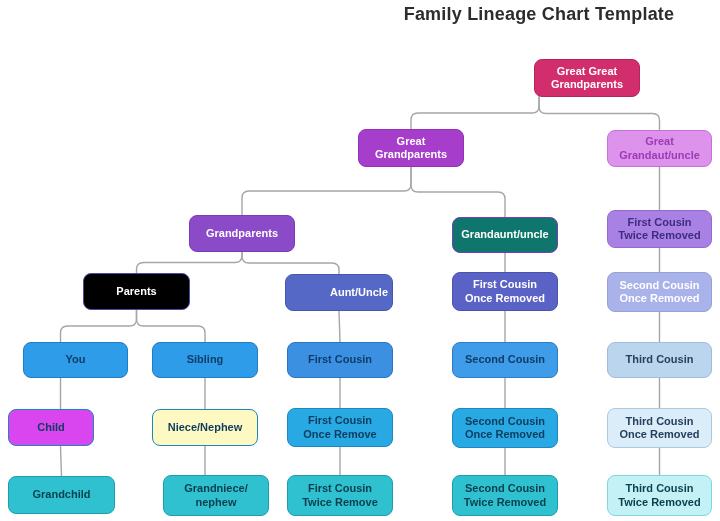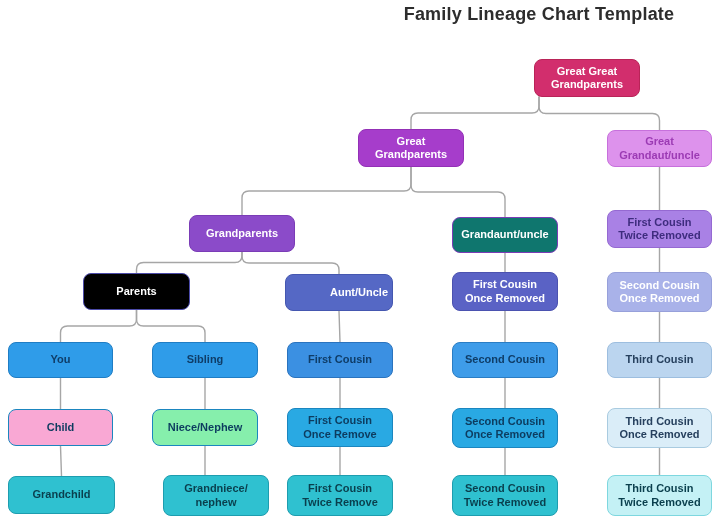--- a/index.html
+++ b/index.html
@@ -91,27 +91,27 @@
       <div class="node" style="left: 189px; top: 215px; width: 106px; height: 37px; background: rgb(139, 75, 201); border-color: rgb(122, 60, 182); color: rgb(255, 255, 255);"><span>Grandparents</span></div>
       <div class="node" style="left: 452px; top: 217px; width: 106px; height: 36px; background: #0f766e; border-color: rgb(122, 60, 182); color: rgb(255, 255, 255);"><span>Grandaunt/uncle</span></div>
       <div class="node" style="left: 607px; top: 210px; width: 105px; height: 38px; background: rgb(169, 129, 229); border-color: rgb(149, 105, 210); color: rgb(62, 44, 126);"><span>First Cousin
 Twice Removed</span></div>
       <div class="node" style="left: 83px; top: 273px; width: 107px; height: 37px; background: #000000; border-color: rgb(75, 74, 168); color: rgb(255, 255, 255);"><span>Parents</span></div>
       <div class="node" style="left: 285px; top: 274px; width: 108px; height: 37px; background: rgb(85, 104, 197); border-color: rgb(69, 87, 176); color: rgb(255, 255, 255); padding-left: 44px;"><span>Aunt/Uncle</span></div>
       <div class="node" style="left: 452px; top: 272px; width: 106px; height: 39px; background: rgb(90, 98, 197); border-color: rgb(75, 82, 176); color: rgb(255, 255, 255);"><span>First Cousin
 Once Removed</span></div>
       <div class="node" style="left: 607px; top: 272px; width: 105px; height: 40px; background: rgb(169, 178, 233); border-color: rgb(151, 160, 218); color: rgb(255, 255, 255);"><span>Second Cousin
 Once Removed</span></div>
-      <div class="node" style="left: 8px; top: 342px; width: 105px; height: 36px; background: rgb(47, 156, 233); border-color: rgb(31, 125, 196); color: rgb(15, 61, 104);"><span>You</span></div>
+      <div class="node" style="left: 23px; top: 342px; width: 105px; height: 36px; background: rgb(47, 156, 233); border-color: rgb(31, 125, 196); color: rgb(15, 61, 104);"><span>You</span></div>
       <div class="node" style="left: 152px; top: 342px; width: 106px; height: 36px; background: rgb(47, 156, 233); border-color: rgb(31, 125, 196); color: rgb(15, 61, 104);"><span>Sibling</span></div>
       <div class="node" style="left: 287px; top: 342px; width: 106px; height: 36px; background: rgb(59, 144, 226); border-color: rgb(42, 115, 190); color: rgb(15, 61, 104);"><span>First Cousin</span></div>
       <div class="node" style="left: 452px; top: 342px; width: 106px; height: 36px; background: rgb(62, 156, 233); border-color: rgb(42, 125, 196); color: rgb(15, 61, 104);"><span>Second Cousin</span></div>
       <div class="node" style="left: 607px; top: 342px; width: 105px; height: 36px; background: rgb(187, 213, 239); border-color: rgb(157, 190, 223); color: rgb(38, 64, 94);"><span>Third Cousin</span></div>
-      <div class="node" style="left: 8px; top: 409px; width: 105px; height: 37px; background: #f9a8d4; border-color: rgb(27, 134, 191); color: rgb(13, 60, 95);"><span>Child</span></div>
-      <div class="node" style="left: 152px; top: 409px; width: 106px; height: 37px; background: #86efac; border-color: rgb(27, 134, 191); color: rgb(13, 60, 95);"><span>Niece/Nephew</span></div>
+      <div class="node" style="left: 8px; top: 409px; width: 86px; height: 37px; background: #d946ef; border-color: rgb(27, 134, 191); color: rgb(13, 60, 95);"><span>Child</span></div>
+      <div class="node" style="left: 152px; top: 409px; width: 106px; height: 37px; background: #fef9c3; border-color: rgb(27, 134, 191); color: rgb(13, 60, 95);"><span>Niece/Nephew</span></div>
       <div class="node" style="left: 287px; top: 408px; width: 106px; height: 39px; background: rgb(41, 169, 227); border-color: rgb(27, 134, 191); color: rgb(13, 60, 95);"><span>First Cousin
 Once Remove</span></div>
       <div class="node" style="left: 452px; top: 408px; width: 106px; height: 40px; background: rgb(41, 169, 227); border-color: rgb(27, 134, 191); color: rgb(13, 60, 95);"><span>Second Cousin
 Once Removed</span></div>
       <div class="node" style="left: 607px; top: 408px; width: 105px; height: 40px; background: rgb(218, 237, 248); border-color: rgb(169, 203, 224); color: rgb(38, 64, 94);"><span>Third Cousin
 Once Removed</span></div>
       <div class="node" style="left: 8px; top: 476px; width: 107px; height: 38px; background: rgb(47, 193, 208); border-color: rgb(30, 157, 175); color: rgb(10, 63, 77);"><span>Grandchild</span></div>
       <div class="node" style="left: 152px; top: 475px; width: 106px; height: 41px; background: rgb(47, 193, 208); border-color: rgb(30, 157, 175); color: rgb(10, 63, 77); margin-left: 11px;"><span>Grandniece/
 nephew</span></div>
       <div class="node" style="left: 287px; top: 475px; width: 106px; height: 41px; background: rgb(47, 193, 208); border-color: rgb(30, 157, 175); color: rgb(10, 63, 77);"><span>First Cousin

